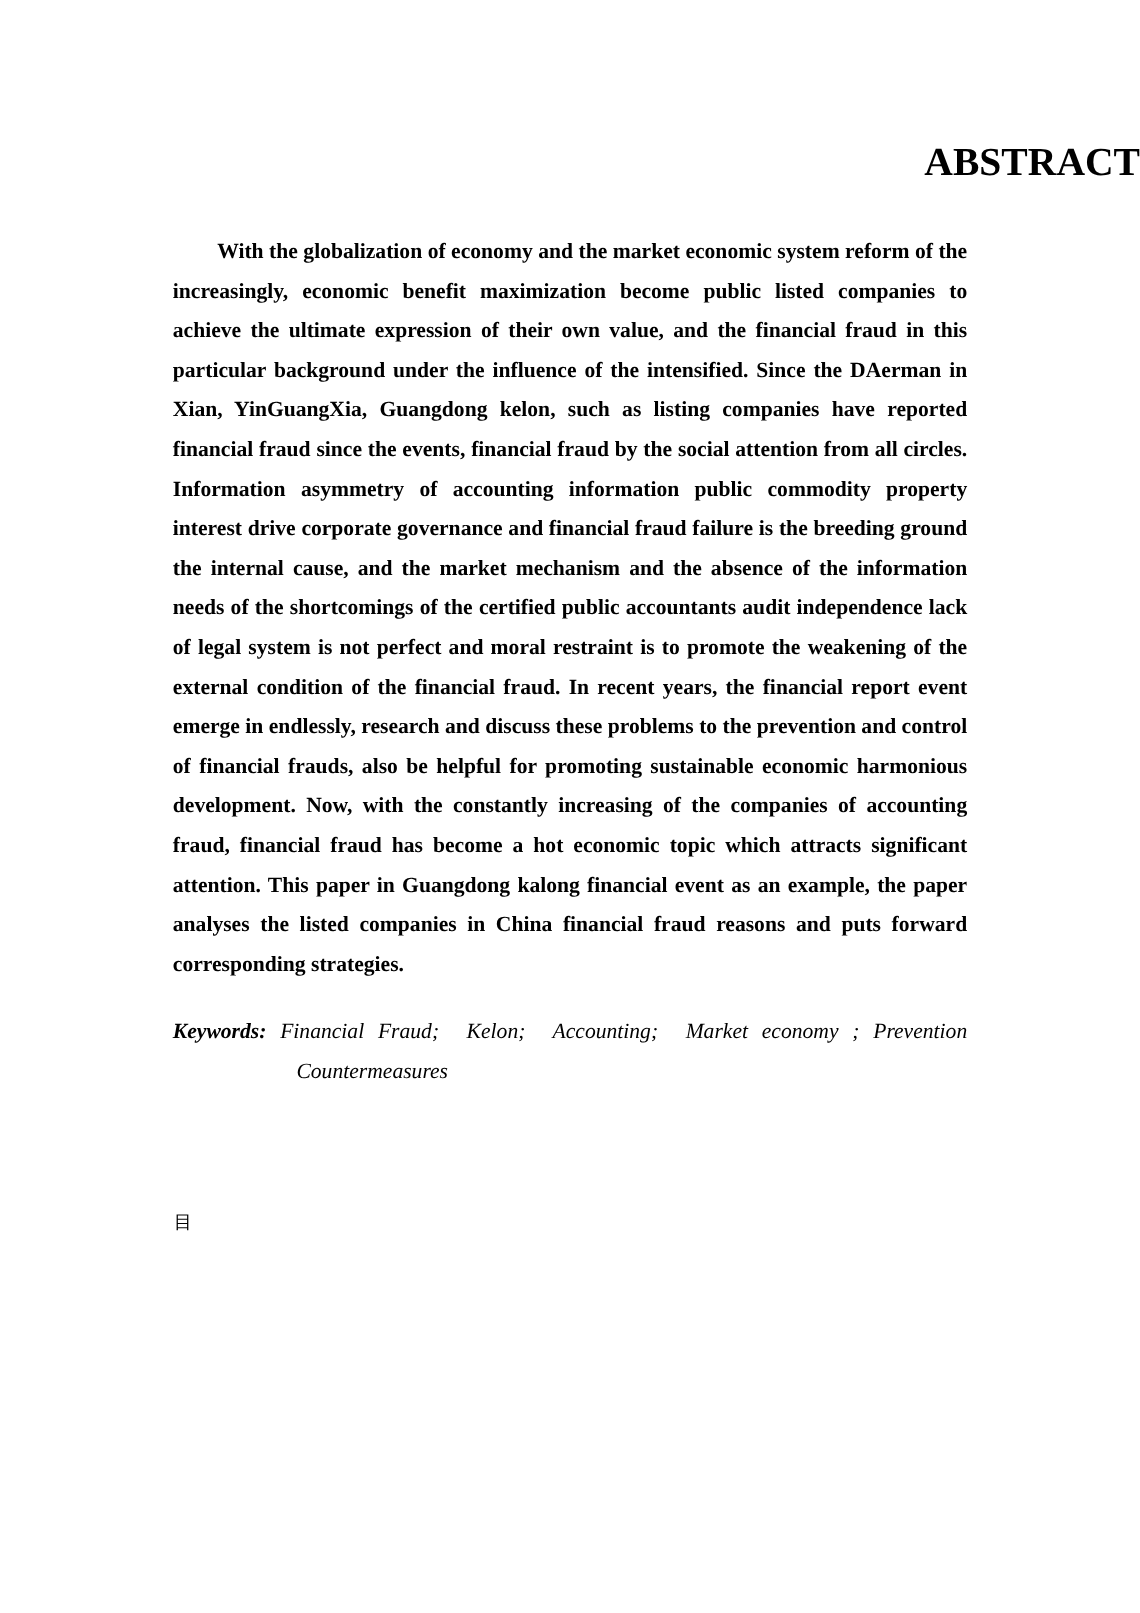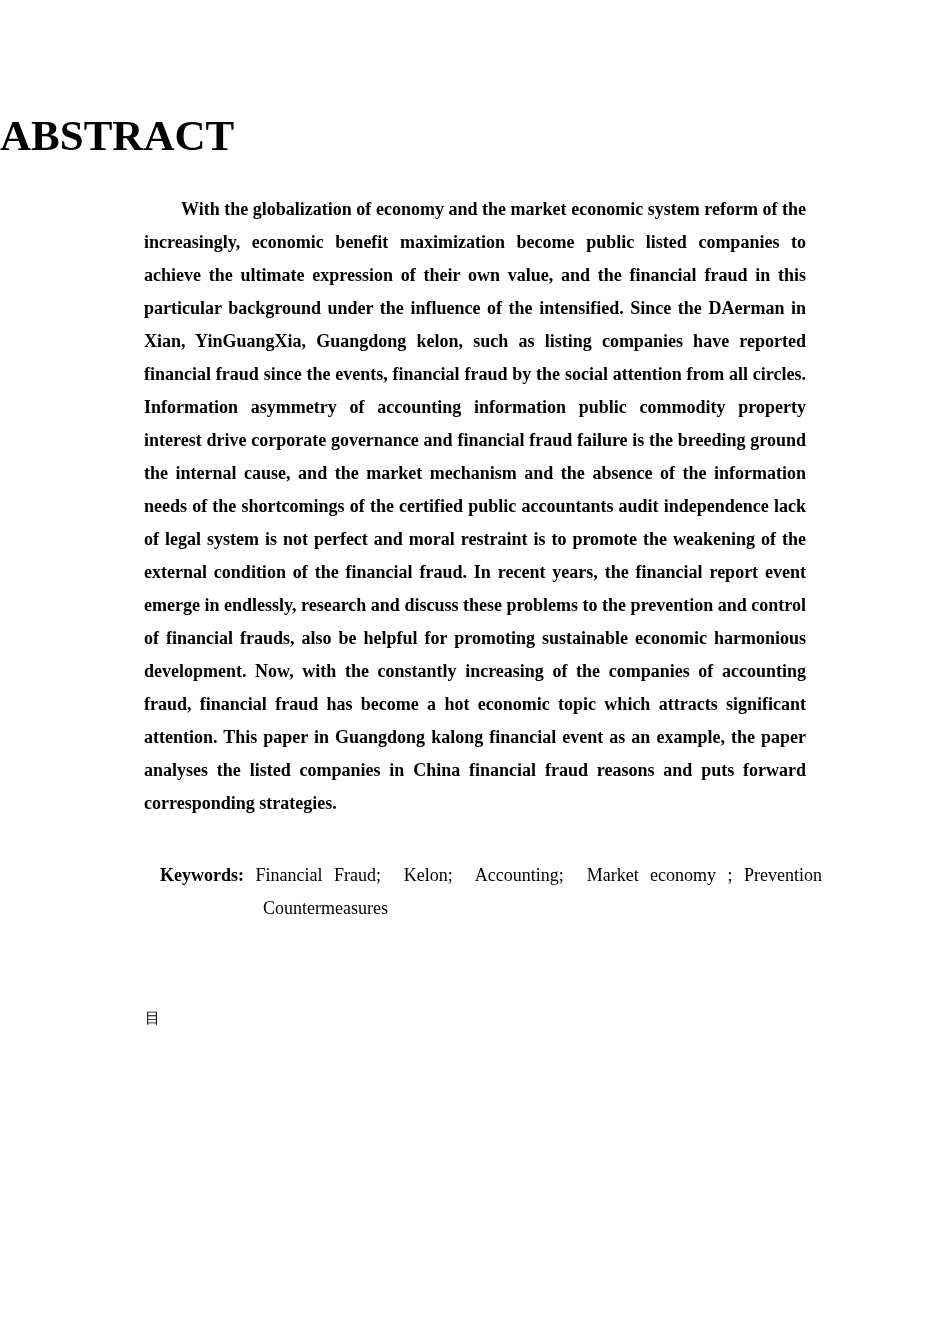--- a/index.html
+++ b/index.html
@@ -21,23 +21,23 @@
     top: 0;
     width: 950px;
     height: 1344px;
     background: #ffffff;
   }
   .title {
     position: absolute;
     left: 0;
     width: 950px;
     top: 116px;
-    text-align: left;
+    text-align: right;
     font-weight: bold;
-    font-size: 43px;
+    font-size: 33px;
     line-height: 40px;
     margin: 0;
   }
   .body-text {
     position: absolute;
     left: 144px;
     width: 662px;
     top: 193px;
     font-size: 18px;
     line-height: 33px;
@@ -47,24 +47,25 @@
     font-weight: bold;
   }
   .keywords {
     position: absolute;
     left: 144px;
     width: 662px;
     top: 843px;
     font-size: 18px;
     line-height: 33px;
     text-align: justify;
-    margin: 16px;
+    margin: 0;
     padding-left: 103px;
     text-indent: -103px;
     box-sizing: border-box;
+    font-style: italic;
   }
   .keywords .kw-label {
     font-weight: bold;
   }
   .toc-char {
     position: absolute;
     left: 145px;
     top: 1008px;
     font-size: 15px;
     line-height: 20px;

